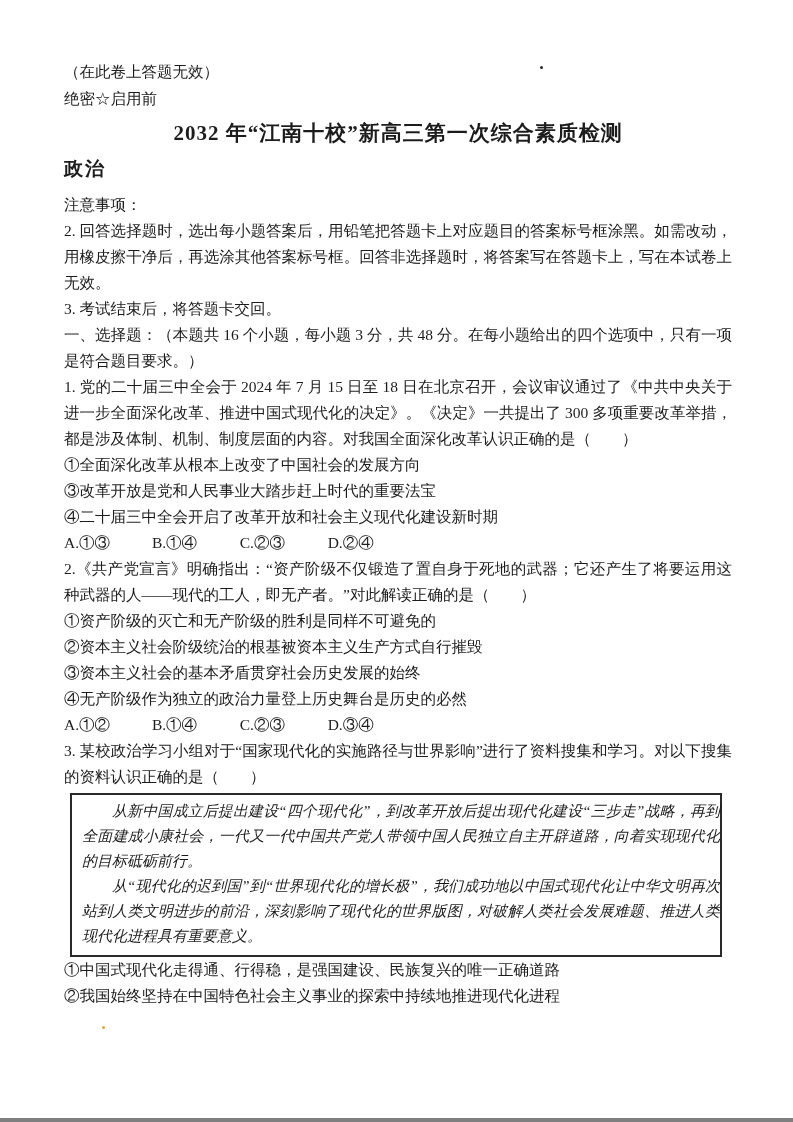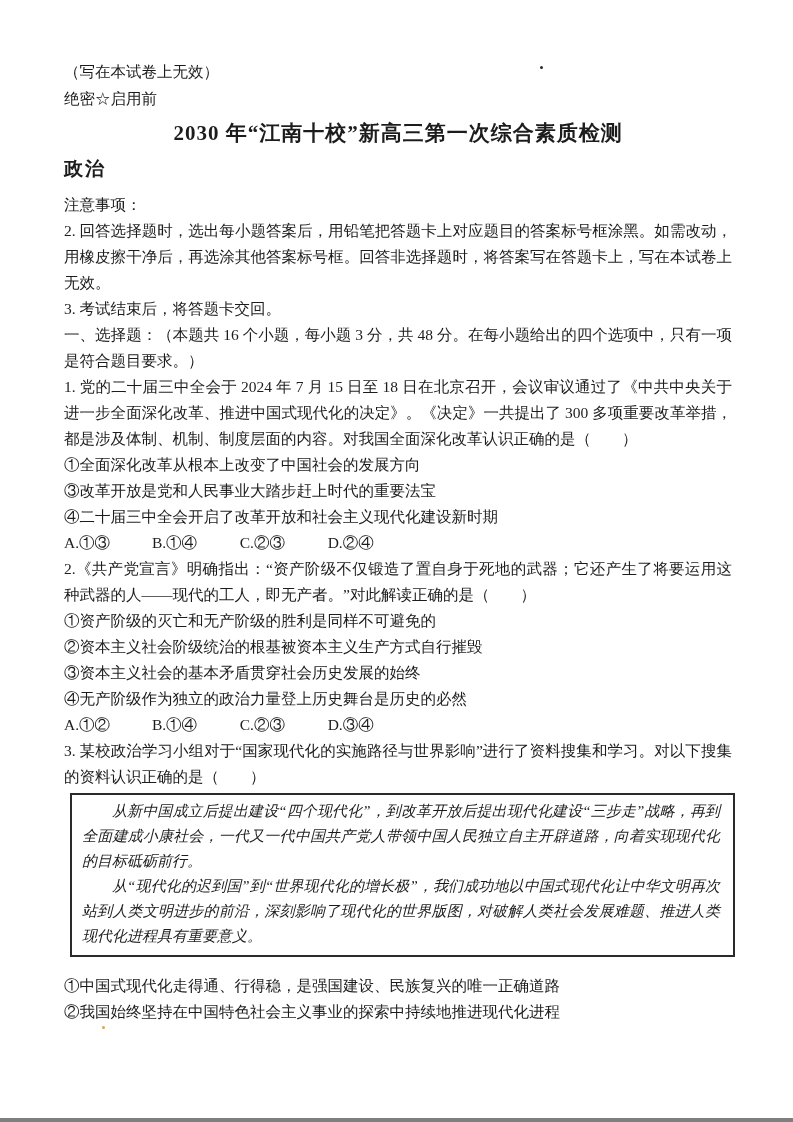--- a/index.html
+++ b/index.html
@@ -36,22 +36,22 @@
     line-height: 30px;
     letter-spacing: 2px;
   }
   .question { margin: 0; }
   .options span {
     display: inline-block;
     min-width: 84px;
   }
   .material-box {
     border: 2px solid #2a2a2a;
-    margin: 3px 0 16px 6px;
-    padding: 4px 13px 6px 10px;
+    margin: 3px 0 0 6px;
+    padding: 4px 0 6px 10px;
     width: 638px;
   }
   .material-box p {
     font-style: italic;
     font-size: 15px;
     line-height: 25px;
     text-indent: 2em;
   }
   .dot-dark {
     position: absolute;
@@ -73,24 +73,24 @@
     width: 100%; height: 4px;
     background: #7f7f7f;
   }
 </style>
 </head>
 <body>
 
 <div class="page">
   <div class="content">
 
-    <p class="pre">（写在本试卷上无效）</p>
+    <p class="pre">（在此卷上答题无效）</p>
     <p class="pre">绝密☆启用前</p>
 
-    <h1 class="title">2030 年“江南十校”新高三第一次综合素质检测</h1>
+    <h1 class="title">2032 年“江南十校”新高三第一次综合素质检测</h1>
     <h2 class="subject">政治</h2>
 
     <div class="notice">
       <p class="bold">注意事项：</p>
       <p class="bold just">2. 回答选择题时，选出每小题答案后，用铅笔把答题卡上对应题目的答案标号框涂黑。如需改动，用橡皮擦干净后，再选涂其他答案标号框。回答非选择题时，将答案写在答题卡上，写在本试卷上无效。</p>
       <p class="bold just">3. 考试结束后，将答题卡交回。</p>
     </div>
 
     <p class="bold just">一、选择题：（本题共 16 个小题，每小题 3 分，共 48 分。在每小题给出的四个选项中，只有一项是符合题目要求。）</p>
 

